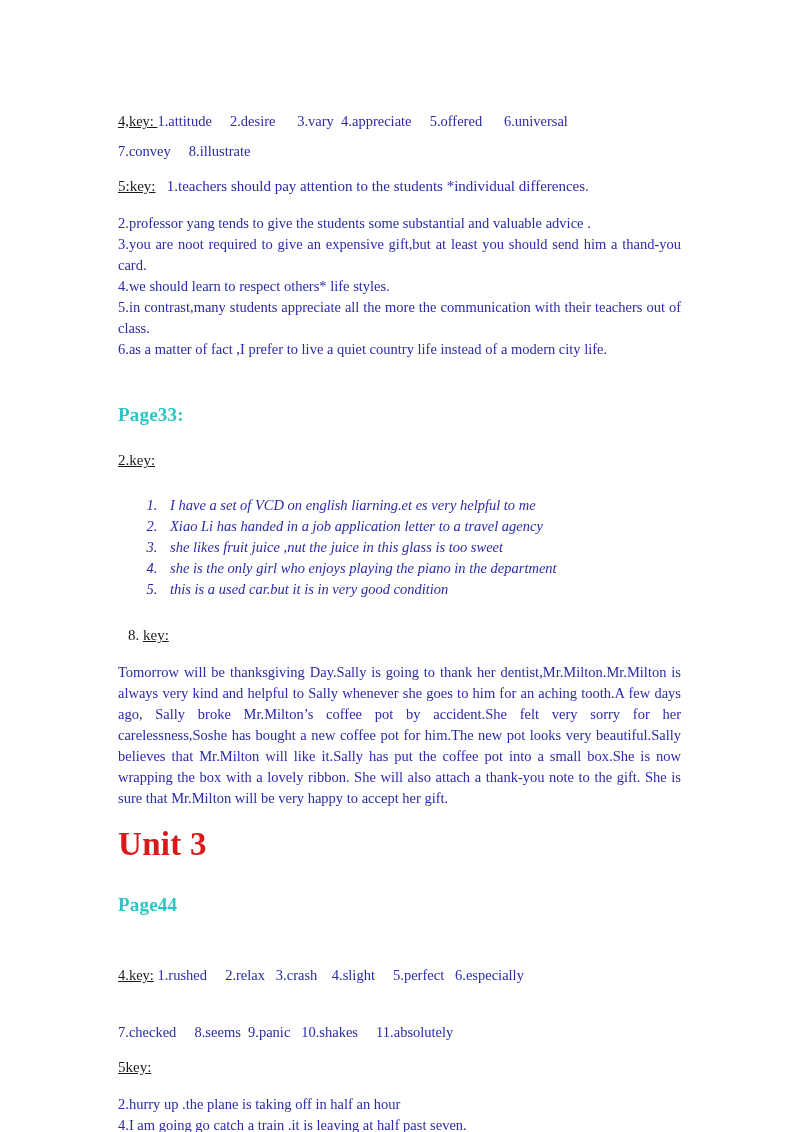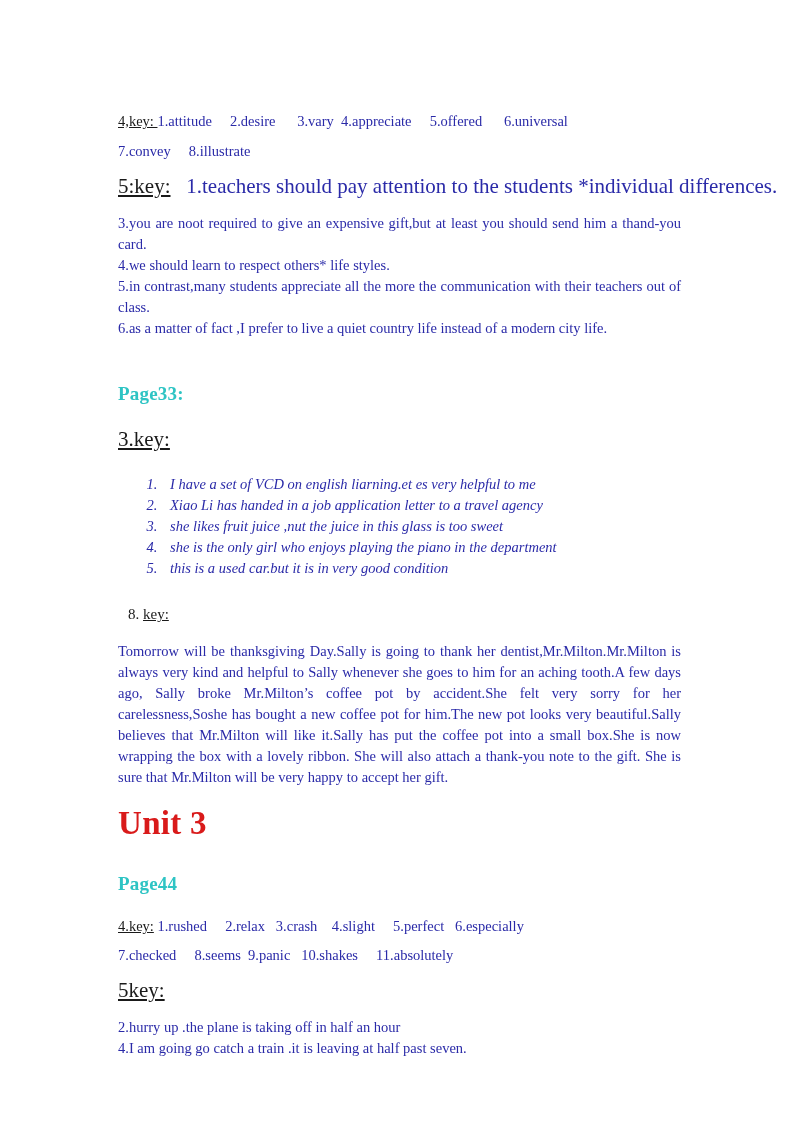--- a/index.html
+++ b/index.html
@@ -96,61 +96,63 @@
     font-size: 14.5px;
     line-height: 21px;
     padding-left: 9px;
     color: #2a2aa8;
   }
   ol.numlist li::marker {
     color: #2a2aa8;
   }
 
   .key-head {
-    font-size: 21px;
+    font-size: 15px;
     line-height: 22px;
   }
   .key-head-num {
     font-size: 15px;
     line-height: 22px;
     margin-left: 10px;
   }
   .inline-items {
     font-size: 14.5px;
     line-height: 29px;
     white-space: pre;
+    margin-top: 28px;
   }
 </style>
 </head>
 <body>
 
 <div class="page">
   <div class="content">
 
     <div class="row-wide"><span class="lbl">4,key: </span><span class="blue">1.attitude     2.desire      3.vary  4.appreciate     5.offered      6.universal</span></div>
     <div class="row-wide"><span class="blue">7.convey     8.illustrate</span></div>
 
     <div class="gap-sm"></div>
 
     <div class="key-head"><span class="lbl">5:key:</span><span class="blue" style="white-space:pre;">   1.teachers should pay attention to the students *individual differences.</span></div>
 
     <div class="gap-md"></div>
 
+    <div class="para-line">2.professor yang tends to give the students some substantial and valuable advice .</div>
     <div class="para-just para-just-last">3.you are noot required to give an expensive gift,but at least you should send him a thand-you card.</div>
     <div class="para-line">4.we should learn to respect others* life styles.</div>
     <div class="para-just para-just-last">5.in contrast,many students appreciate all the more the communication with their teachers out of class.</div>
     <div class="para-line">6.as a matter of fact ,I prefer to live a quiet country life instead of a modern city life.</div>
 
     <div class="gap-lg"></div>
 
     <div class="h-page">Page33:</div>
 
     <div class="gap-lg"></div>
 
-    <div class="key-head"><span class="lbl">3.key:</span></div>
+    <div class="key-head"><span class="lbl">2.key:</span></div>
 
     <div class="gap-md"></div>
 
     <ol class="numlist">
       <li>I have a set of VCD on english liarning.et es very helpful to me</li>
       <li>Xiao Li has handed in a job application letter to a travel agency</li>
       <li>she likes fruit juice ,nut the juice in this glass is too sweet</li>
       <li>she is the only girl who enjoys playing the piano in the department</li>
       <li>this is a used car.but it is in very good condition</li>
     </ol>

